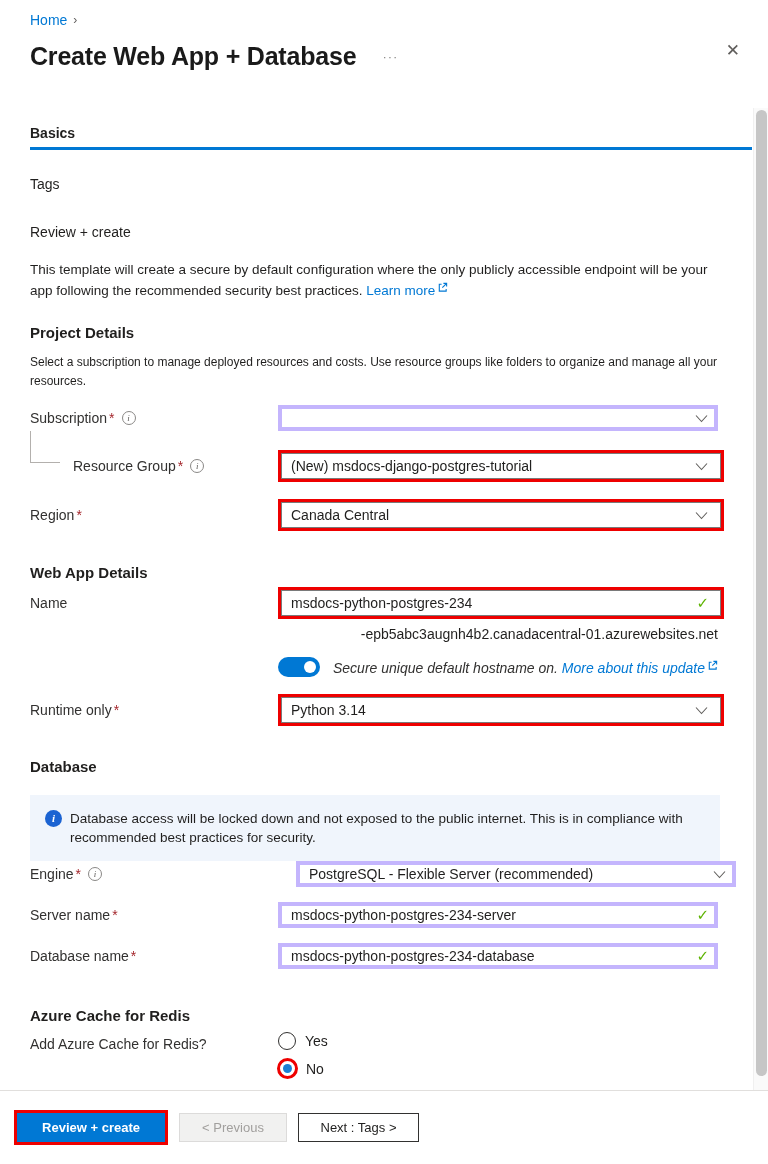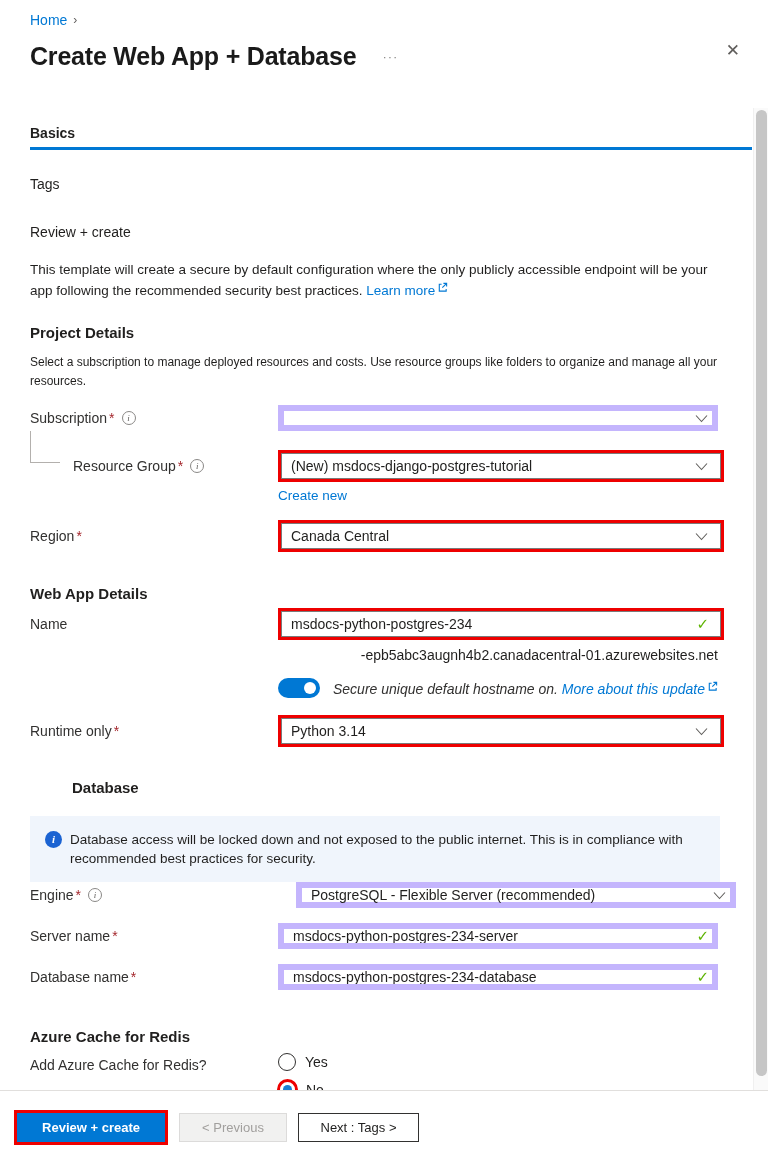--- a/index.html
+++ b/index.html
@@ -42,21 +42,21 @@
   .form-row { display: flex; align-items: center; width: 688px; position: relative; }
   .form-label { width: 248px; font-size: 14px; color: #323130; display: flex; align-items: center; gap: 7px; flex-shrink: 0; }
   .req { color: #a4262c; margin-left: 2px; }
   .info-i {
     width: 14px; height: 14px; border: 1px solid #8a8886; border-radius: 50%;
     font-size: 9px; color: #605e5c; display: inline-flex; align-items: center; justify-content: center;
     font-family: "Liberation Serif", serif; font-style: italic; cursor: pointer; flex-shrink: 0;
   }
   .field-col { width: 440px; position: relative; }
   .field {
-    width: 440px; height: 26px; border: 6px solid #c4b5fd; background: #fff;
+    width: 440px; height: 26px; border: 4px solid #c4b5fd; background: #fff;
     display: flex; align-items: center; padding: 0 28px 0 9px; font-size: 14px; color: #201f1e;
     position: relative; cursor: pointer;
   }
   input.field { cursor: text; font-family: inherit; }
   .red-wrap { border: 3px solid #ee0000; width: 446px; }
   .red-wrap .field { border: 1px solid #7a7a7a; }
   .chev { position: absolute; right: 10px; top: 50%; transform: translateY(-50%); pointer-events: none; }
   .check { position: absolute; right: 9px; top: 50%; transform: translateY(-50%); color: #5db300; font-size: 15px; font-weight: bold; pointer-events: none; }
 
   .sub-link { display: inline-block; margin-top: 6px; font-size: 13.5px; color: #0078d4; text-decoration: none; cursor: pointer; }
@@ -104,21 +104,21 @@
   
   .scroll-track { position: absolute; top: 108px; right: 0; width: 15px; height: 982px; background: #fafafa; border-left: 1px solid #f0f0f0; }
   .scroll-thumb { position: absolute; top: 2px; left: 2px; width: 11px; height: 966px; background: #c6c6c6; border-radius: 6px; cursor: grab; }
 
   .mt-sub { margin-top: 14px; }
   .mt-rg { margin-top: 19px; }
   .mt-region { margin-top: 17px; }
   .mt-webapp { margin-top: 33px; }
   .mt-name { margin-top: 6px; }
   .mt-runtime { margin-top: 17px; }
-  .mt-db { margin-top: 32px; margin-left: 42px; }
+  .mt-db { margin-top: 32px; }
   .mt-engine { margin-top: 0; gap: 18px; }
   .mt-field { margin-top: 15px; }
   .mt-redis { margin-top: 38px; }
   .mt-q { margin-top: 8px; }
   .mt-hosting { margin-top: 34px; }
   .mt-hplan { margin-top: 9px; }
   .mt-project { margin-top: 24px; }
 </style>
 </head>
 <body>
@@ -174,23 +174,20 @@
     </div>
     <div class="field-col">
       <div class="red-wrap">
         <div class="field" style="width:440px;">(New) msdocs-django-postgres-tutorial</div>
         <span class="chev"><svg width="13" height="9" viewBox="0 0 13 9">
               <path d="M1 1.5 L6.5 7.5 L12 1.5" fill="none" stroke="#605e5c" stroke-width="1.1"></path>
             </svg></span>
       </div>
     </div>
   </div>
-  <div style="margin-left:248px;">
-    <a class="sub-link">Create new</a>
-  </div>
 
   <div class="form-row mt-region">
     <div class="form-label">
       <span><span>Region</span><span class="req">*</span></span>
     </div>
     <div class="field-col">
       <div class="red-wrap">
         <div class="field" style="width:440px;">Canada Central</div>
         <span class="chev"><svg width="13" height="9" viewBox="0 0 13 9">
               <path d="M1 1.5 L6.5 7.5 L12 1.5" fill="none" stroke="#605e5c" stroke-width="1.1"></path>

